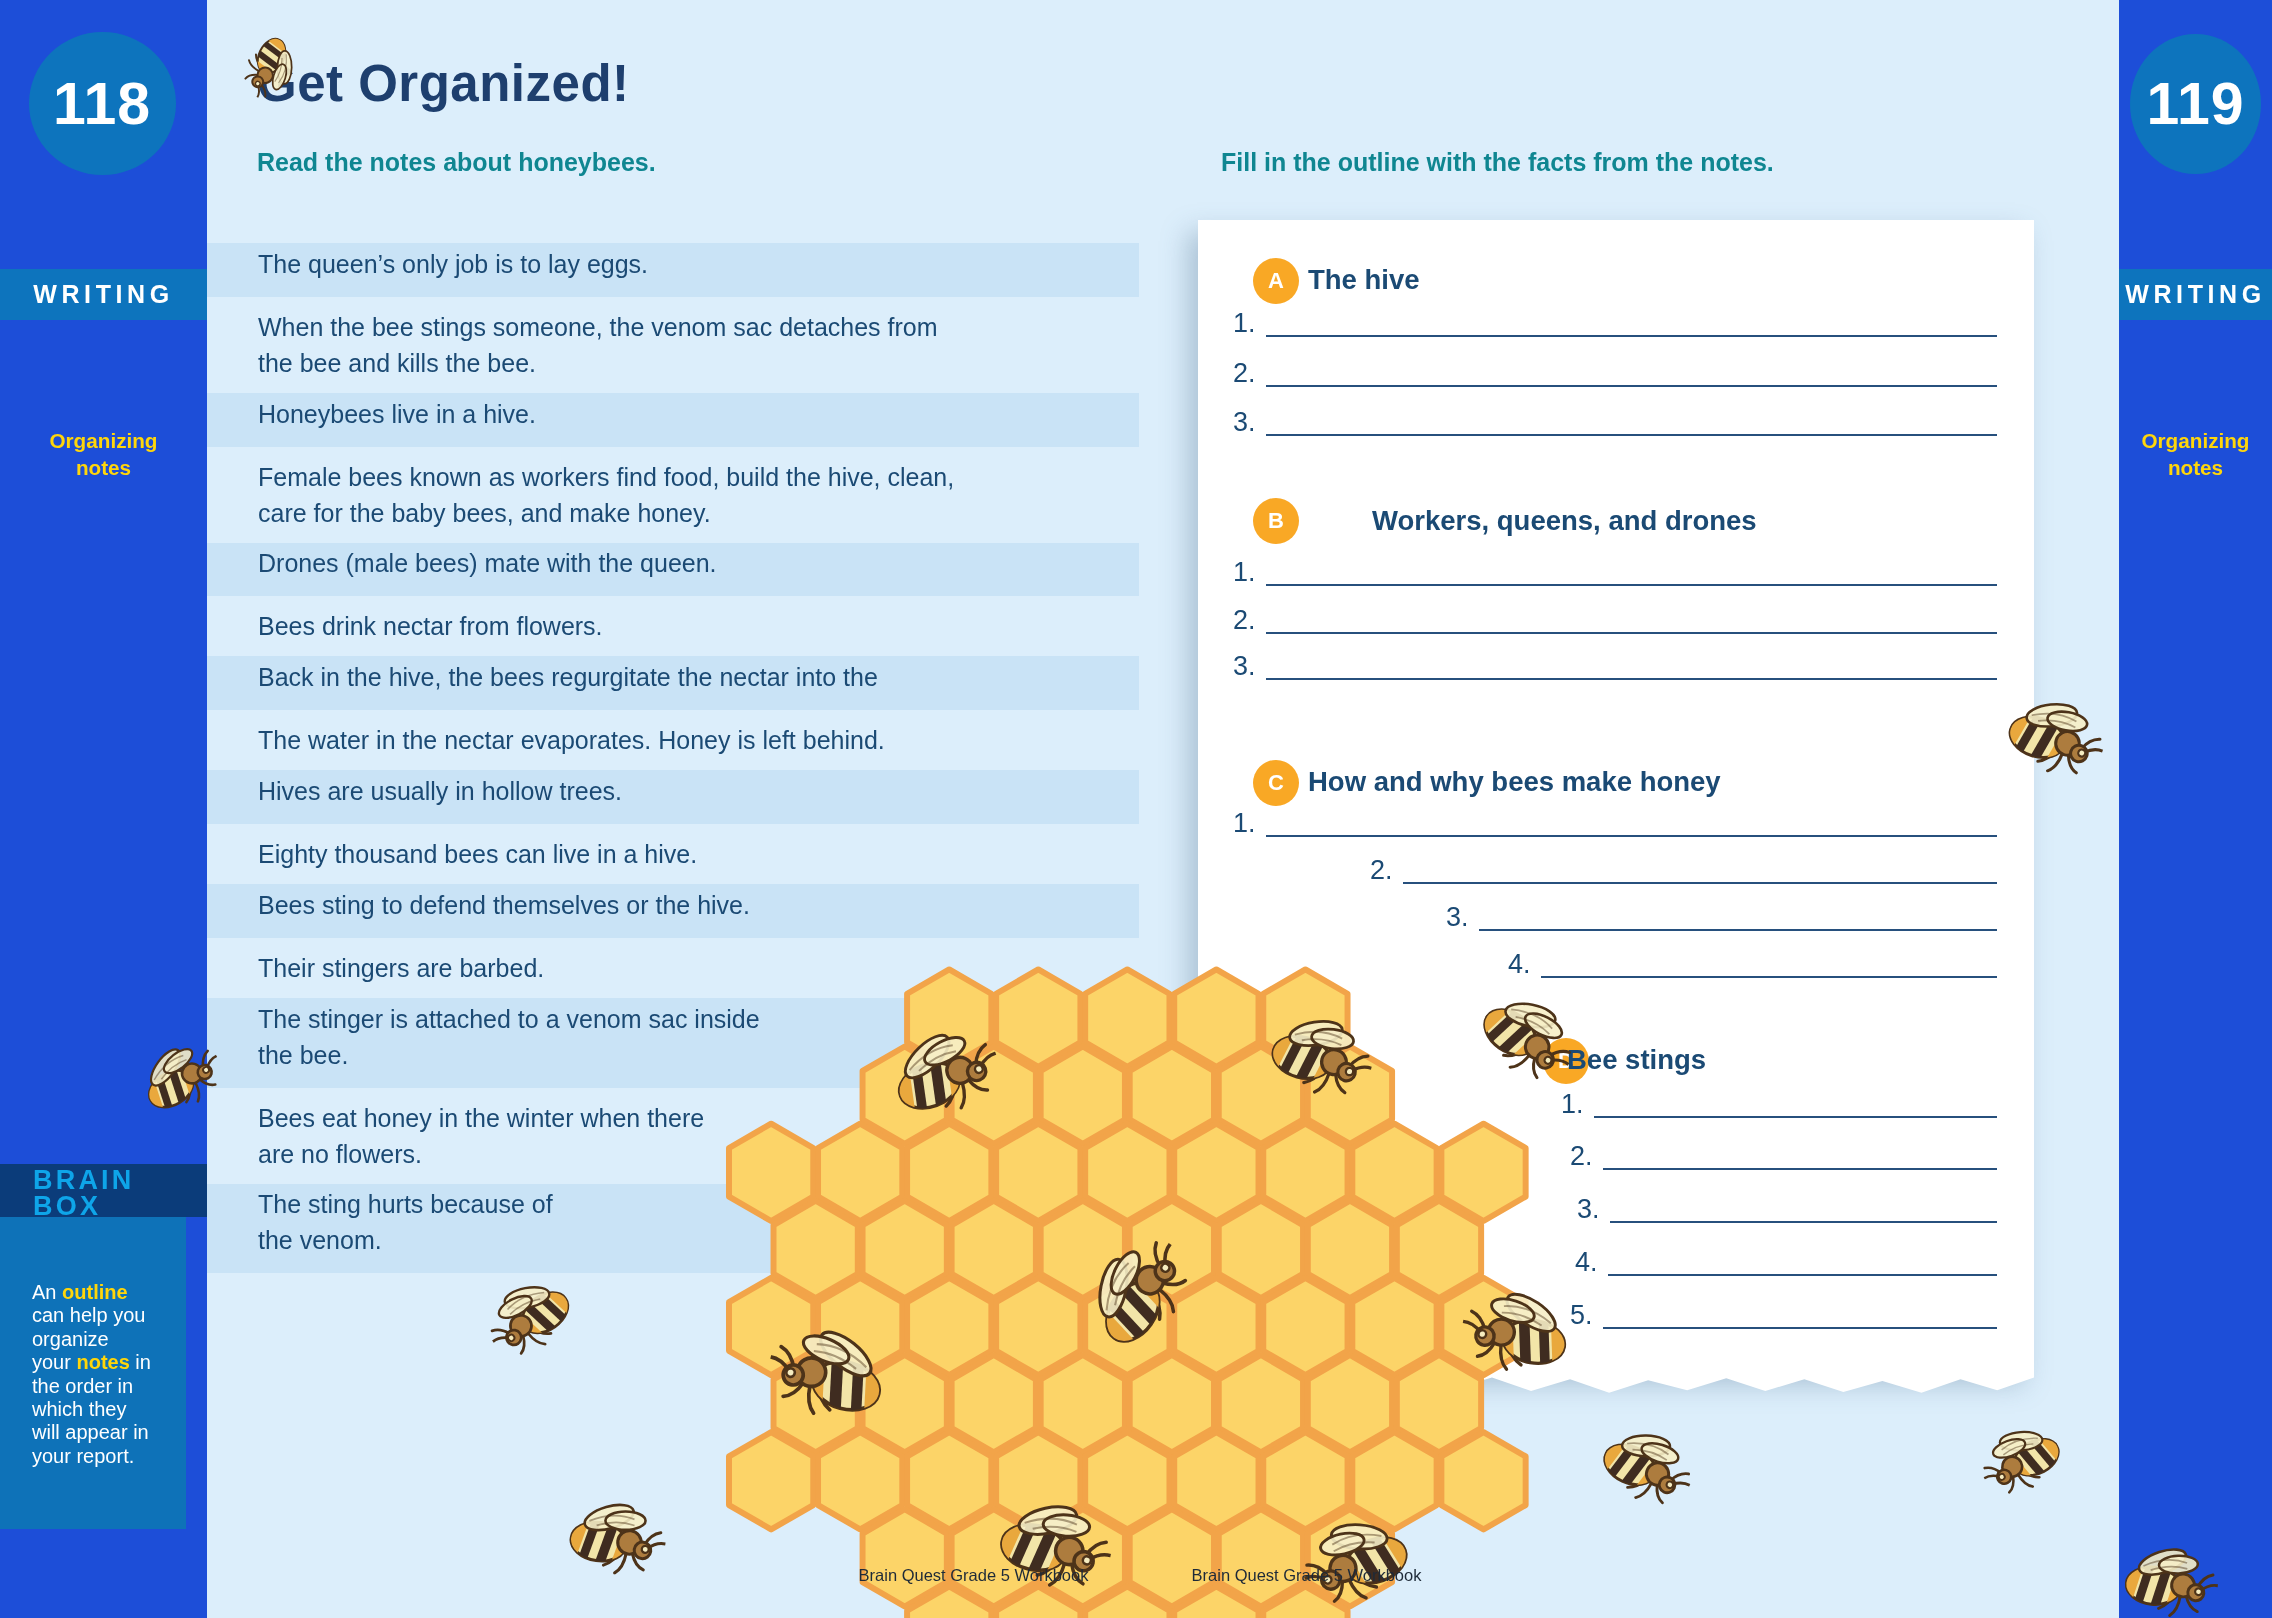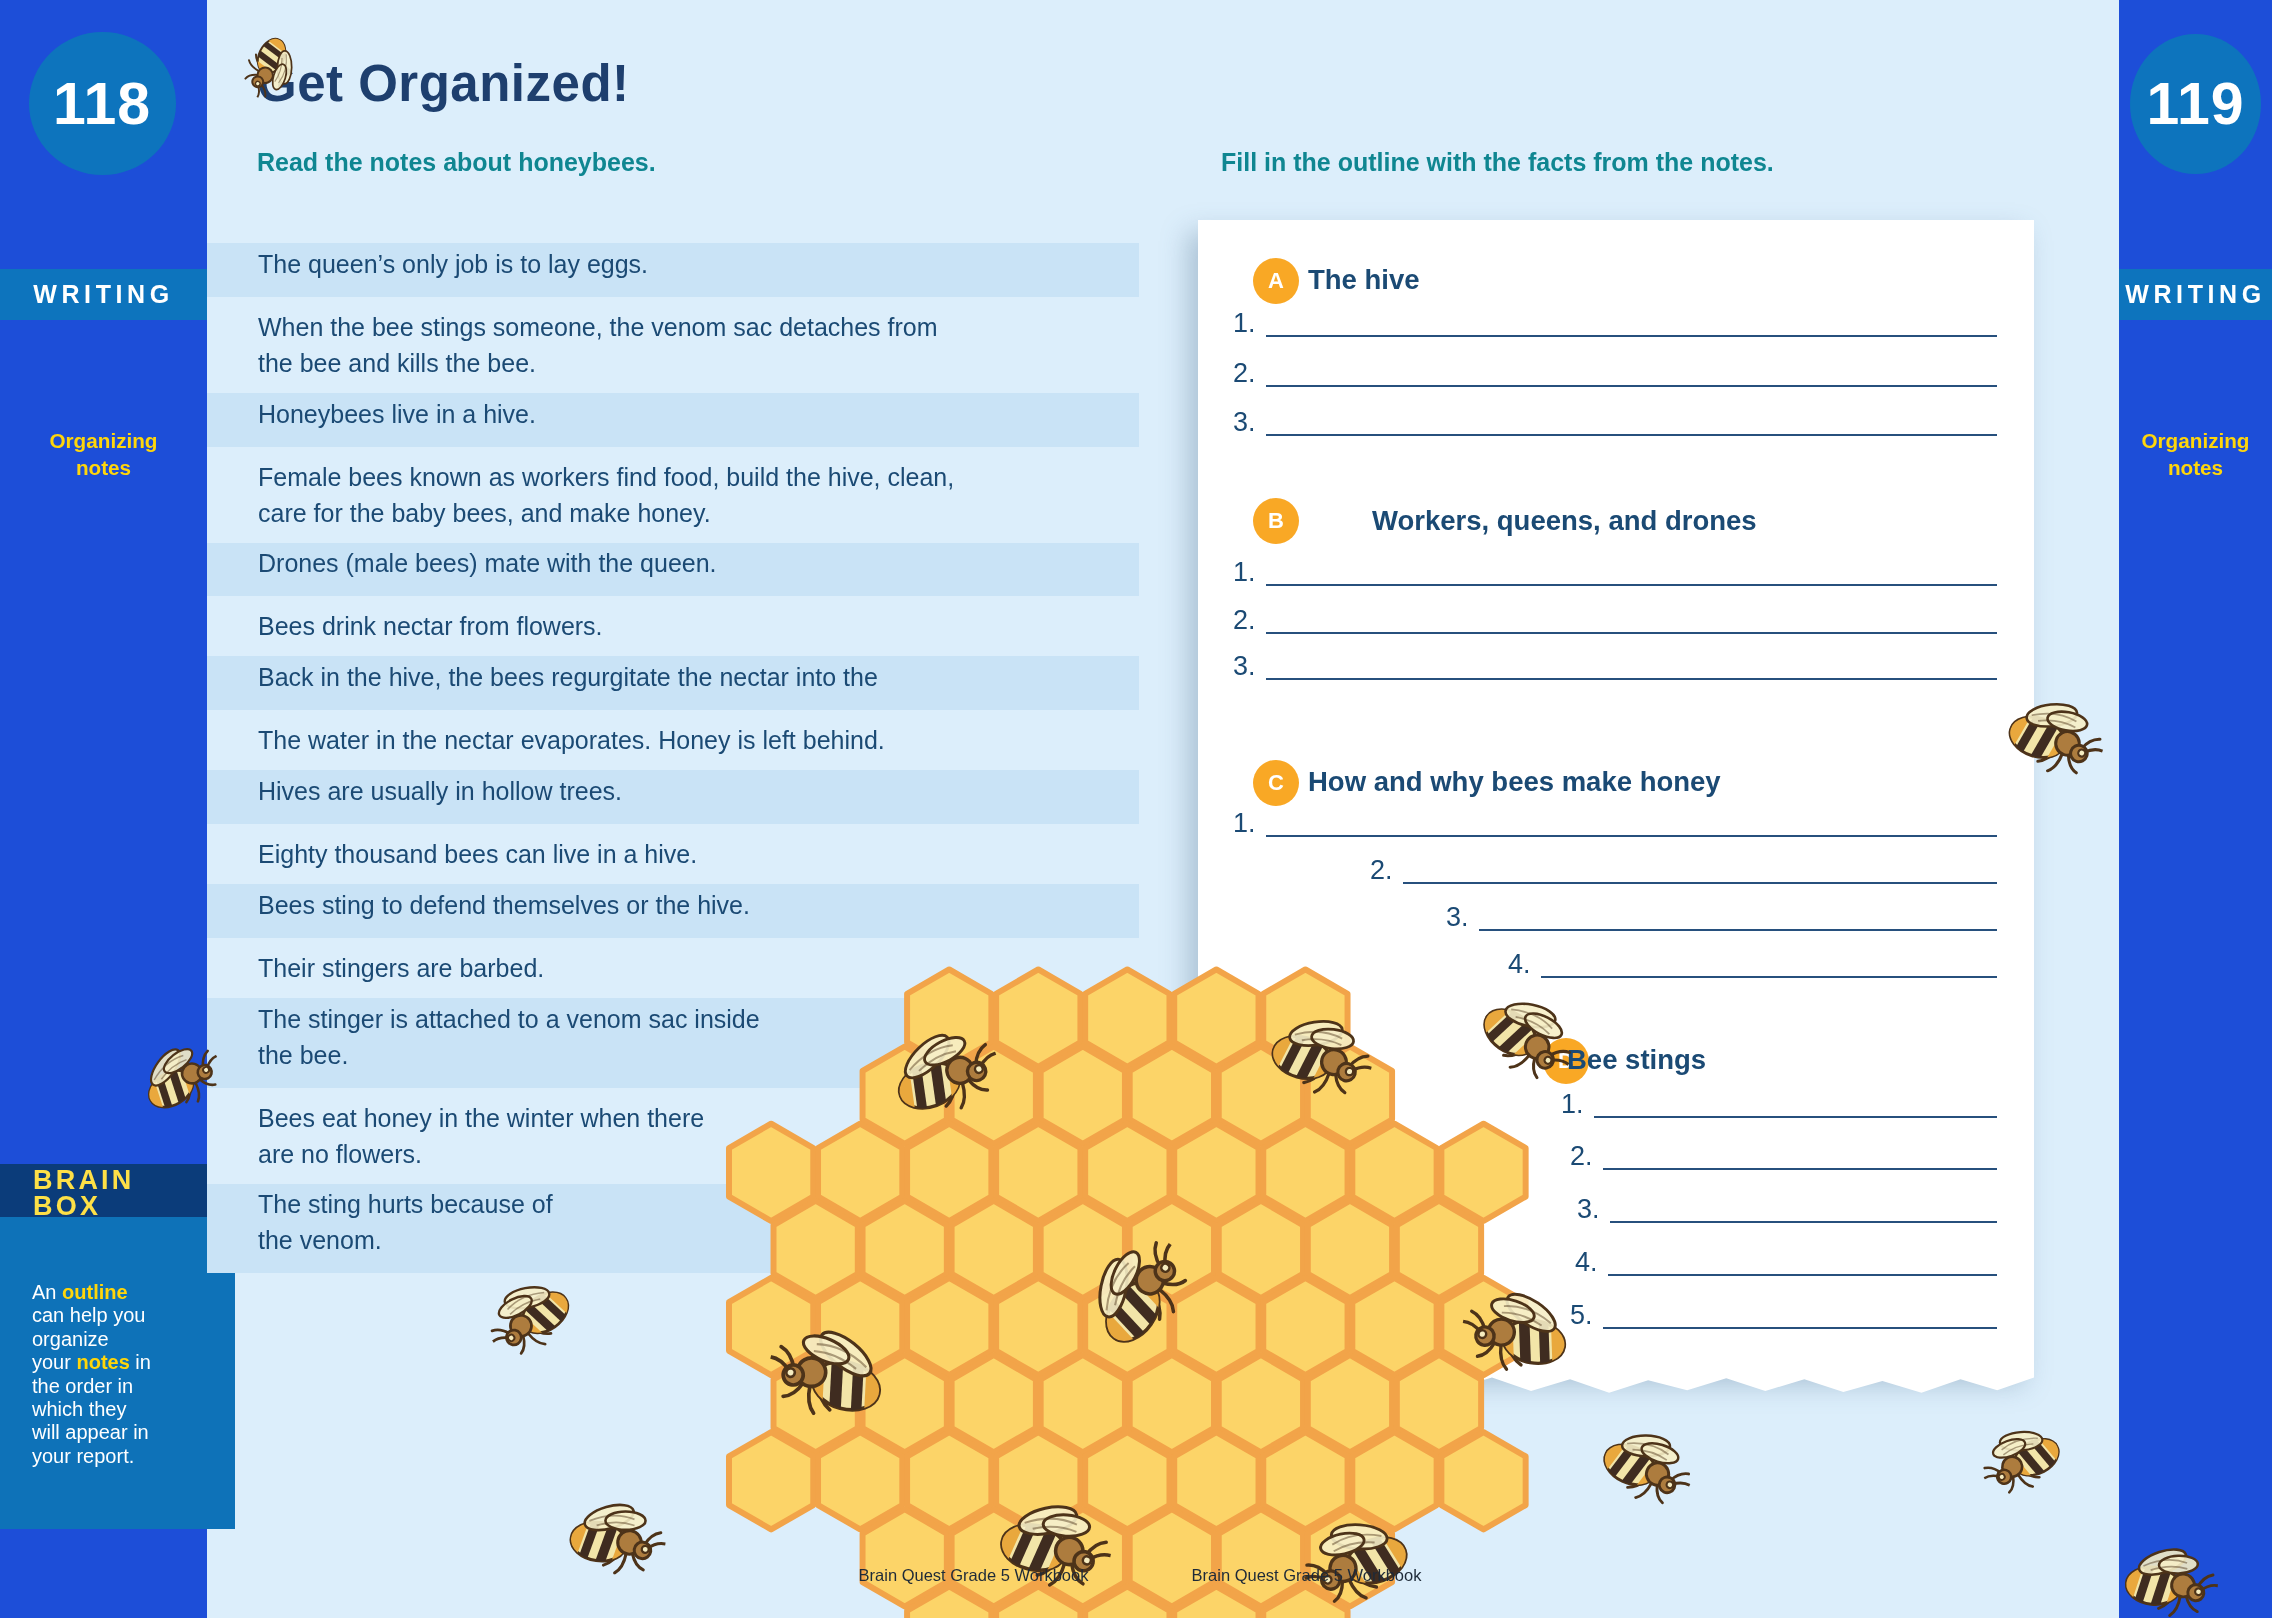--- a/index.html
+++ b/index.html
@@ -26,25 +26,25 @@
     color:#ffffff;font-weight:800;font-size:25px;letter-spacing:4.6px;
   }
   .topic-label{
     position:absolute;top:427px;width:100%;
     text-align:center;color:#ffd60a;font-weight:700;font-size:20.7px;line-height:27px;
   }
 
   
   .bb-title{
     position:absolute;left:0;top:1164px;width:207px;height:53px;background:#0b3c7a;
-    color:#fde047;font-weight:800;font-size:27px;line-height:26px;letter-spacing:3.2px;
+    color:#0ea5e9;font-weight:800;font-size:27px;line-height:26px;letter-spacing:3.2px;
     padding:2.8px 0 0 33px;box-sizing:border-box;
   }
   .bb-panel{
-    position:absolute;left:0;top:1217px;width:235px;height:312px;background:#0e72b8;
+    position:absolute;left:0;top:1217px;width:186px;height:312px;background:#0e72b8;
     color:#ffffff;font-size:20px;line-height:23.4px;font-weight:500;
     padding:64px 0 0 32px;box-sizing:border-box;
   }
   .bb-hl{color:#ffd60a;font-weight:700;}
 
   
   .page-title{
     position:absolute;left:257px;top:54px;
     color:#1e3f6e;font-weight:800;font-size:51px;letter-spacing:0.5px;
   }

